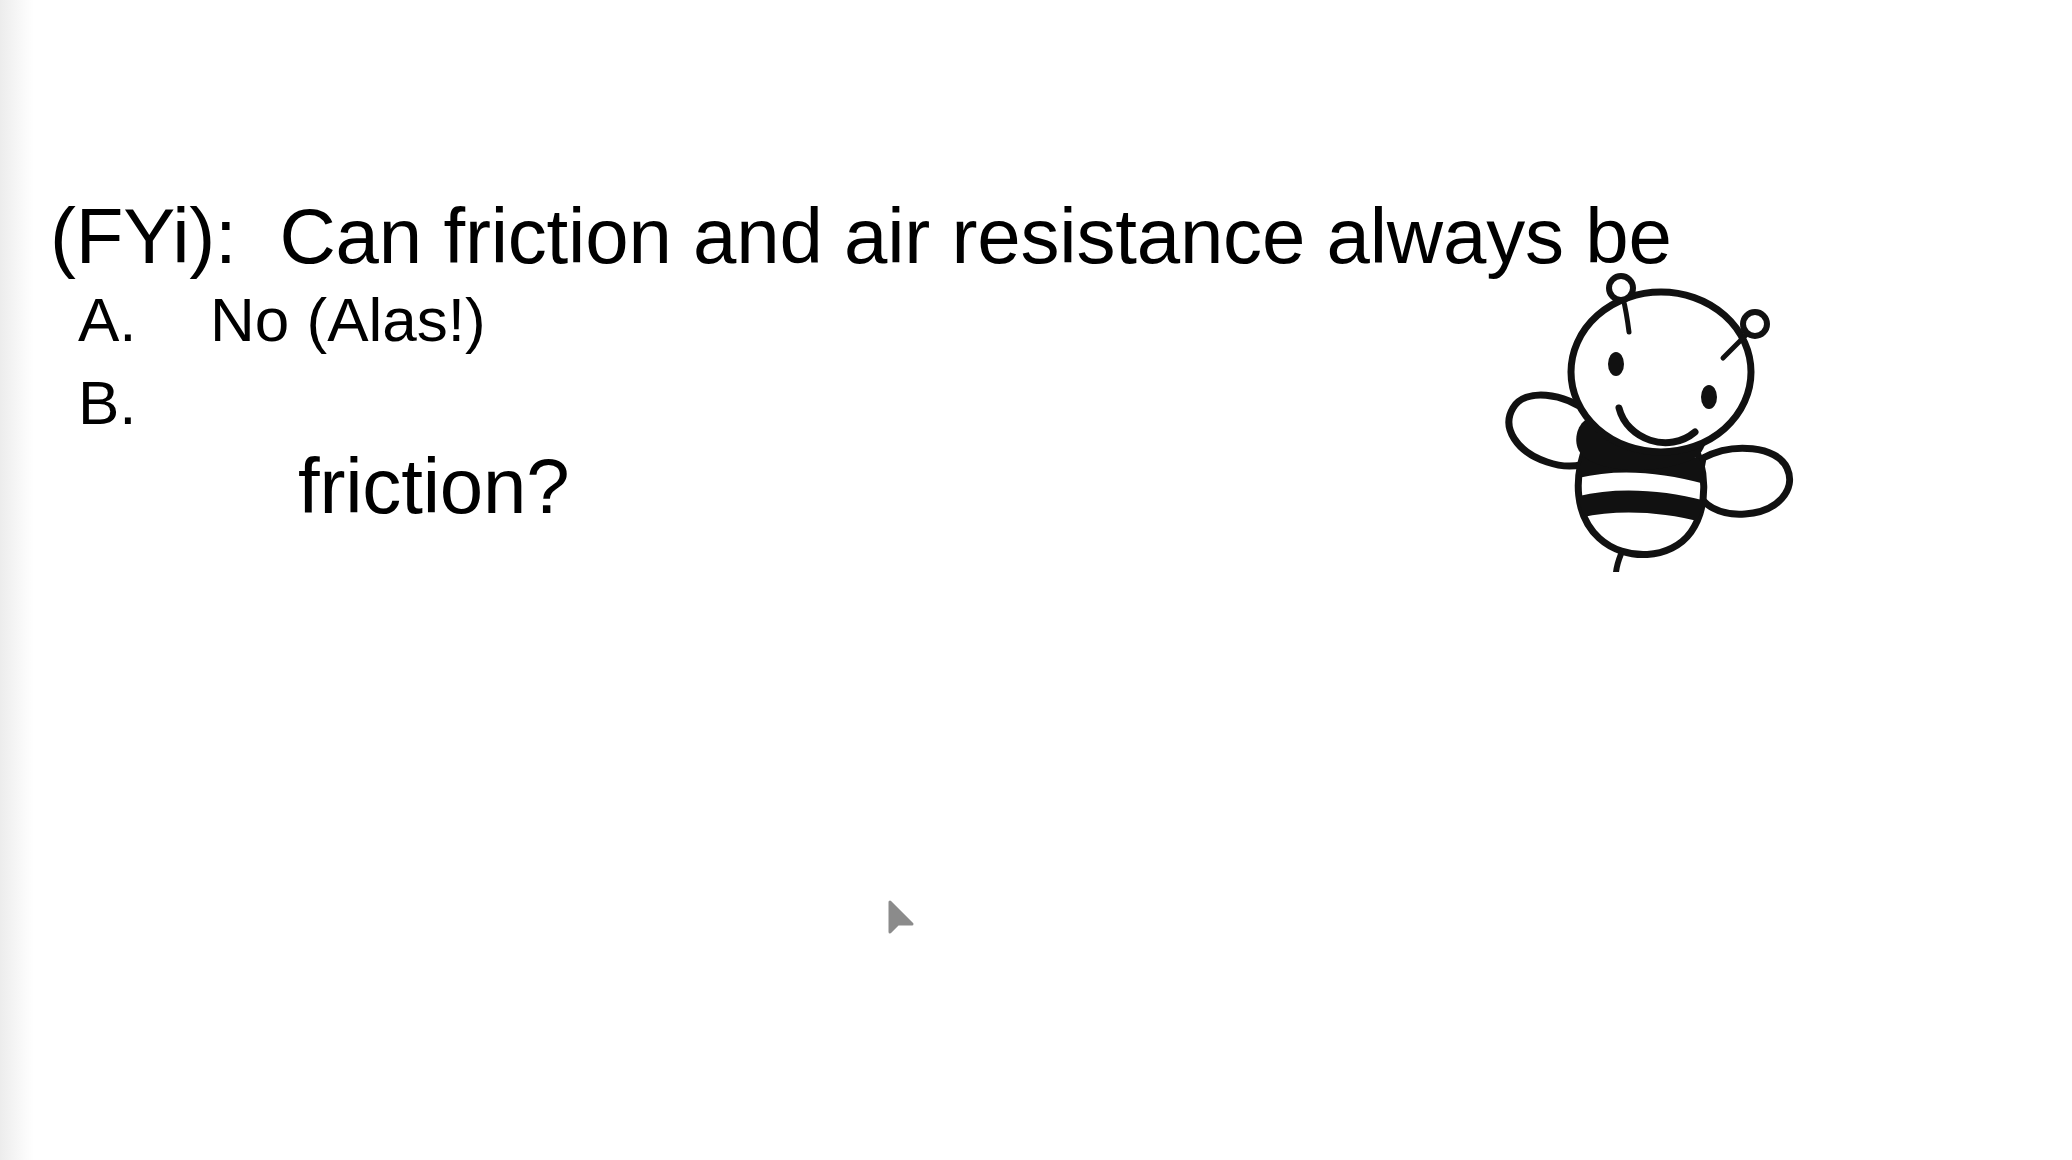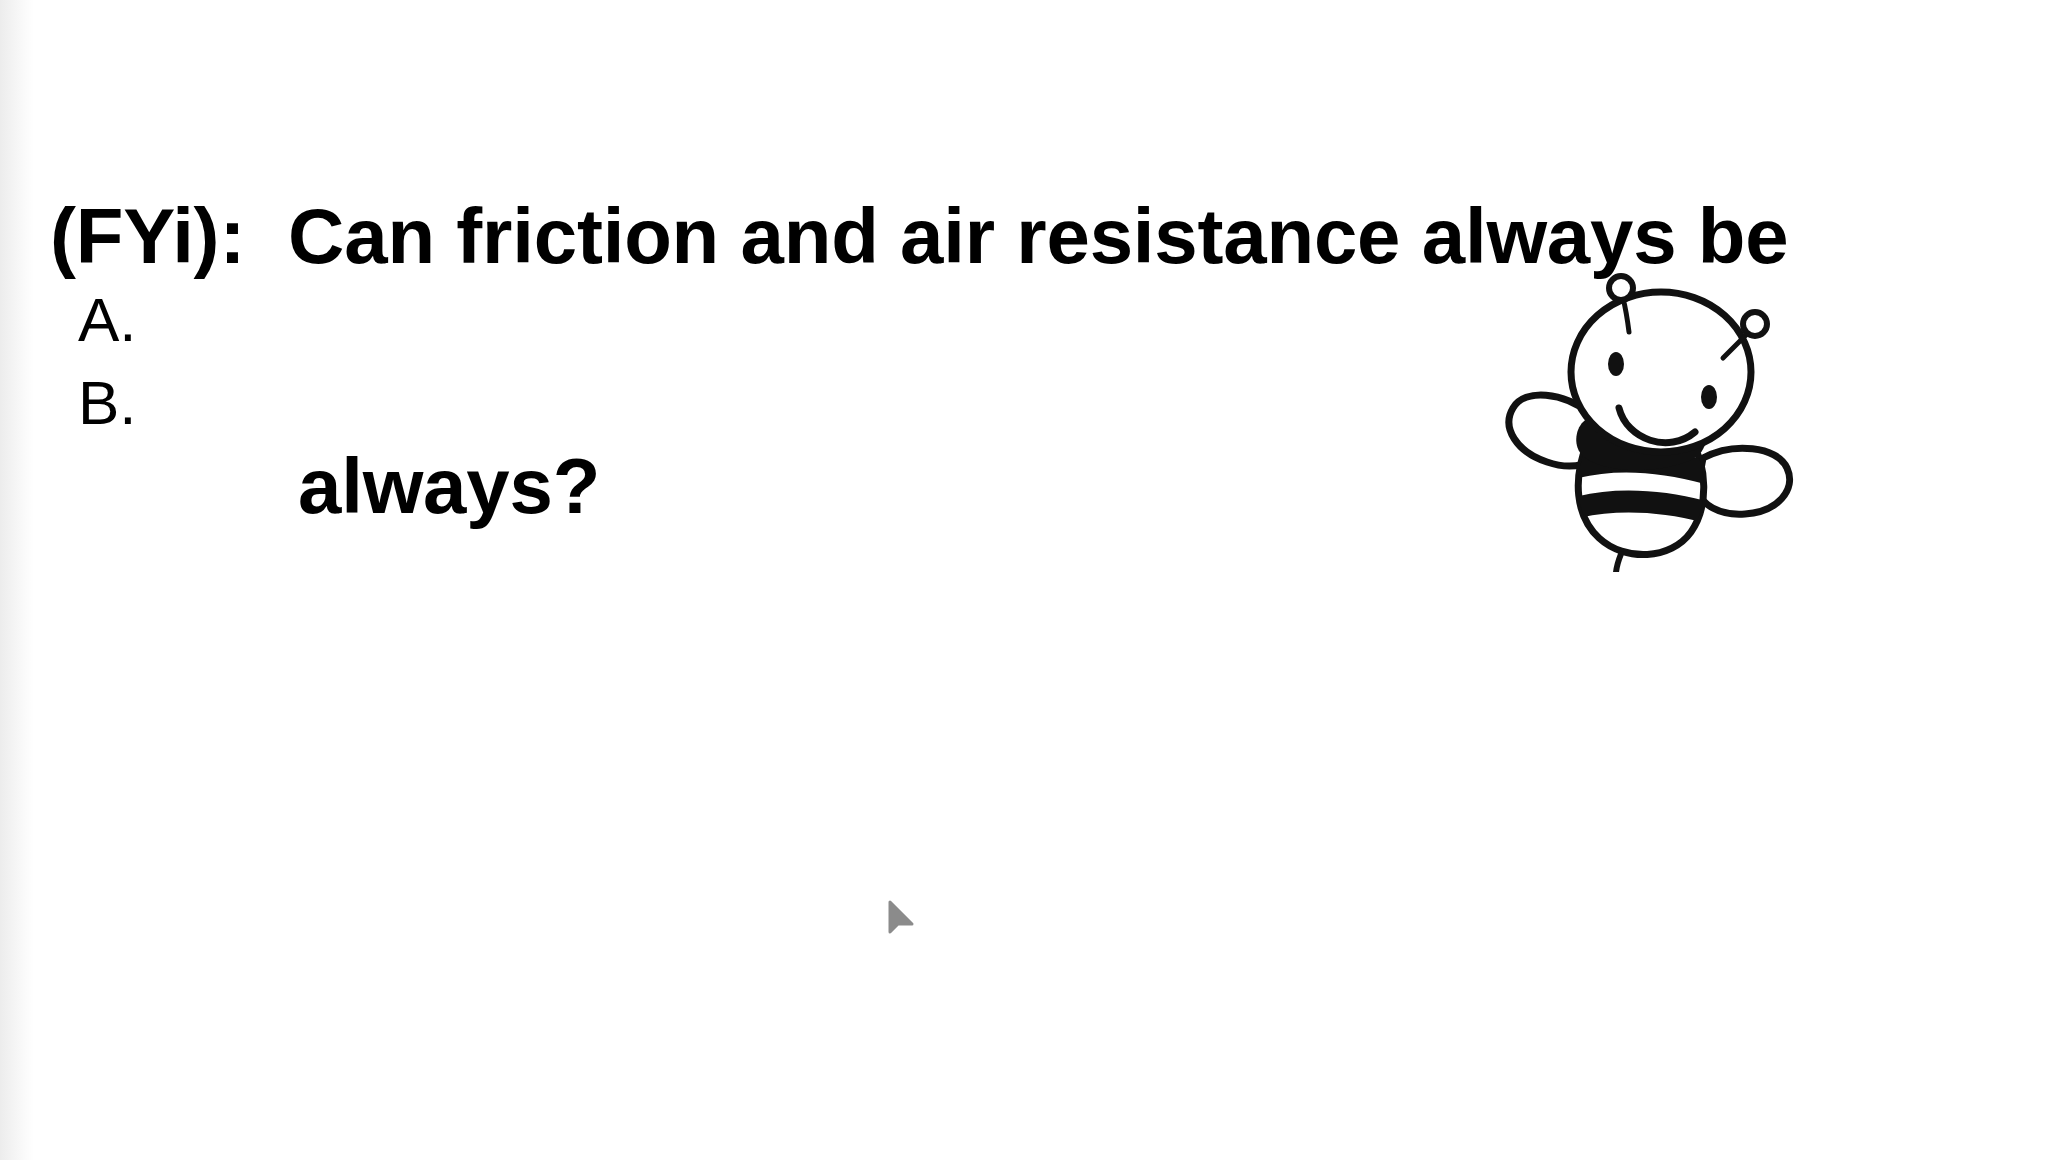--- a/index.html
+++ b/index.html
@@ -34,21 +34,21 @@
 
   
   #title-block {
     position: absolute;
     left: 50px;
     top: 28px;
     width: 1880px;
     color: #000000;
     font-size: 78px;
     line-height: 1.07;
-    font-weight: 700;
+    font-weight: 400;
     letter-spacing: -0.2px;
     white-space: pre;
   }
 
   #title-line-1 {
     display: block;
   }
 
   #title-line-2 {
     display: block;
@@ -115,27 +115,28 @@
 </style>
 </head>
 <body>
 
 <div id="slide">
 
   <div id="left-edge-shade"></div>
 
   <div id="title-block">
     <span id="title-line-1">(FYi):  Can friction and air resistance always be</span>
-    <span id="title-line-2">always?</span>
+    <span id="title-line-2">friction?</span>
   </div>
 
   <div id="options">
 
     <div class="option-row">
       <span class="option-marker">A.</span>
+      <span class="option-text">No (Alas!)</span>
     </div>
 
     <div class="option-row">
       <span class="option-marker">B.</span>
     </div>
 
   </div>
 
   <div id="bee-image">
     <svg viewBox="0 0 320 310" xmlns="http://www.w3.org/2000/svg">

